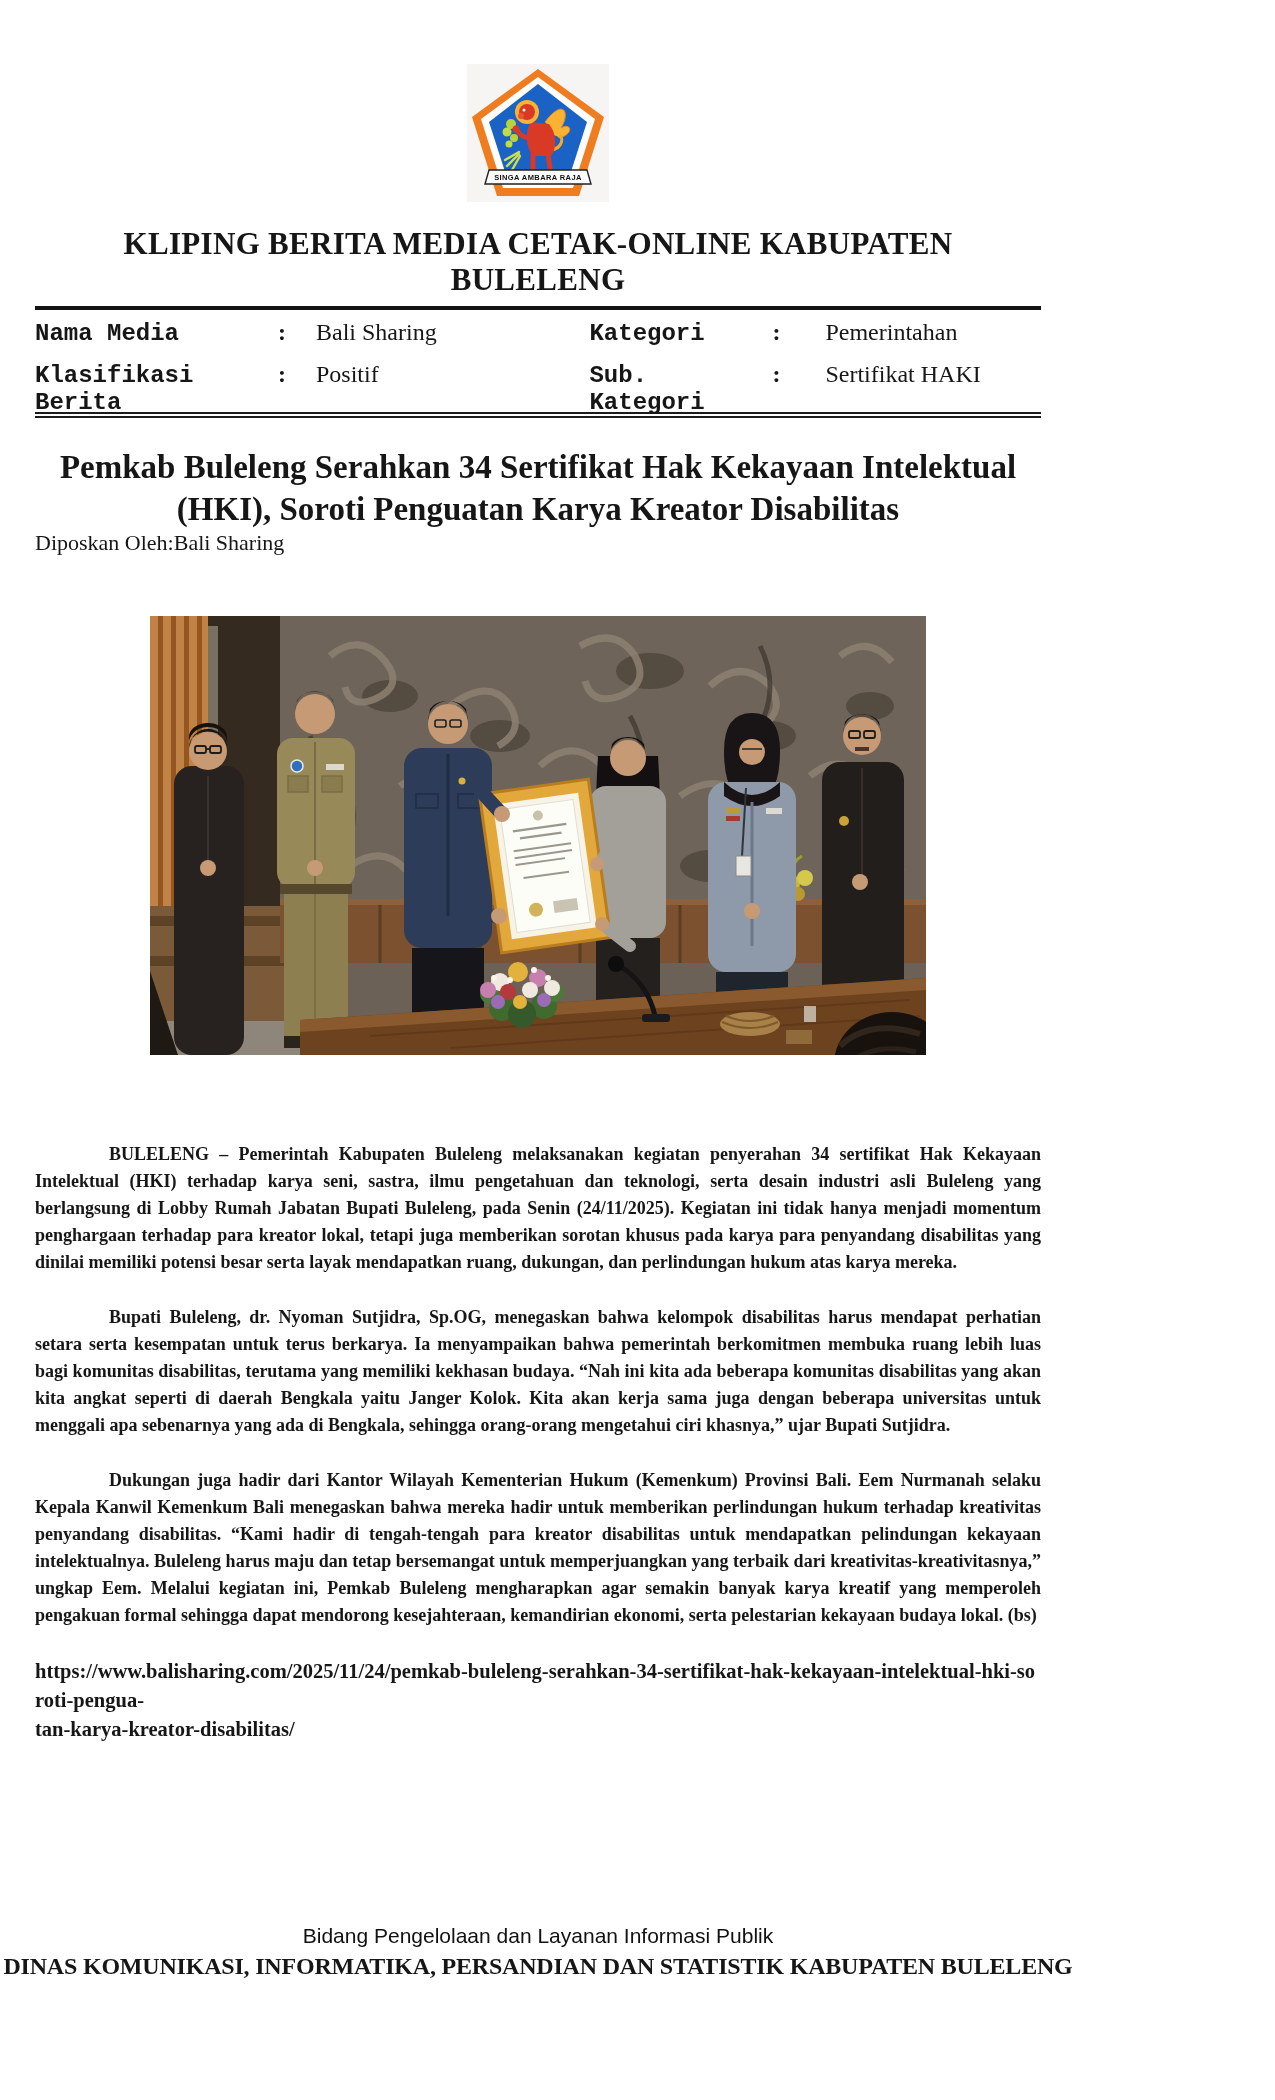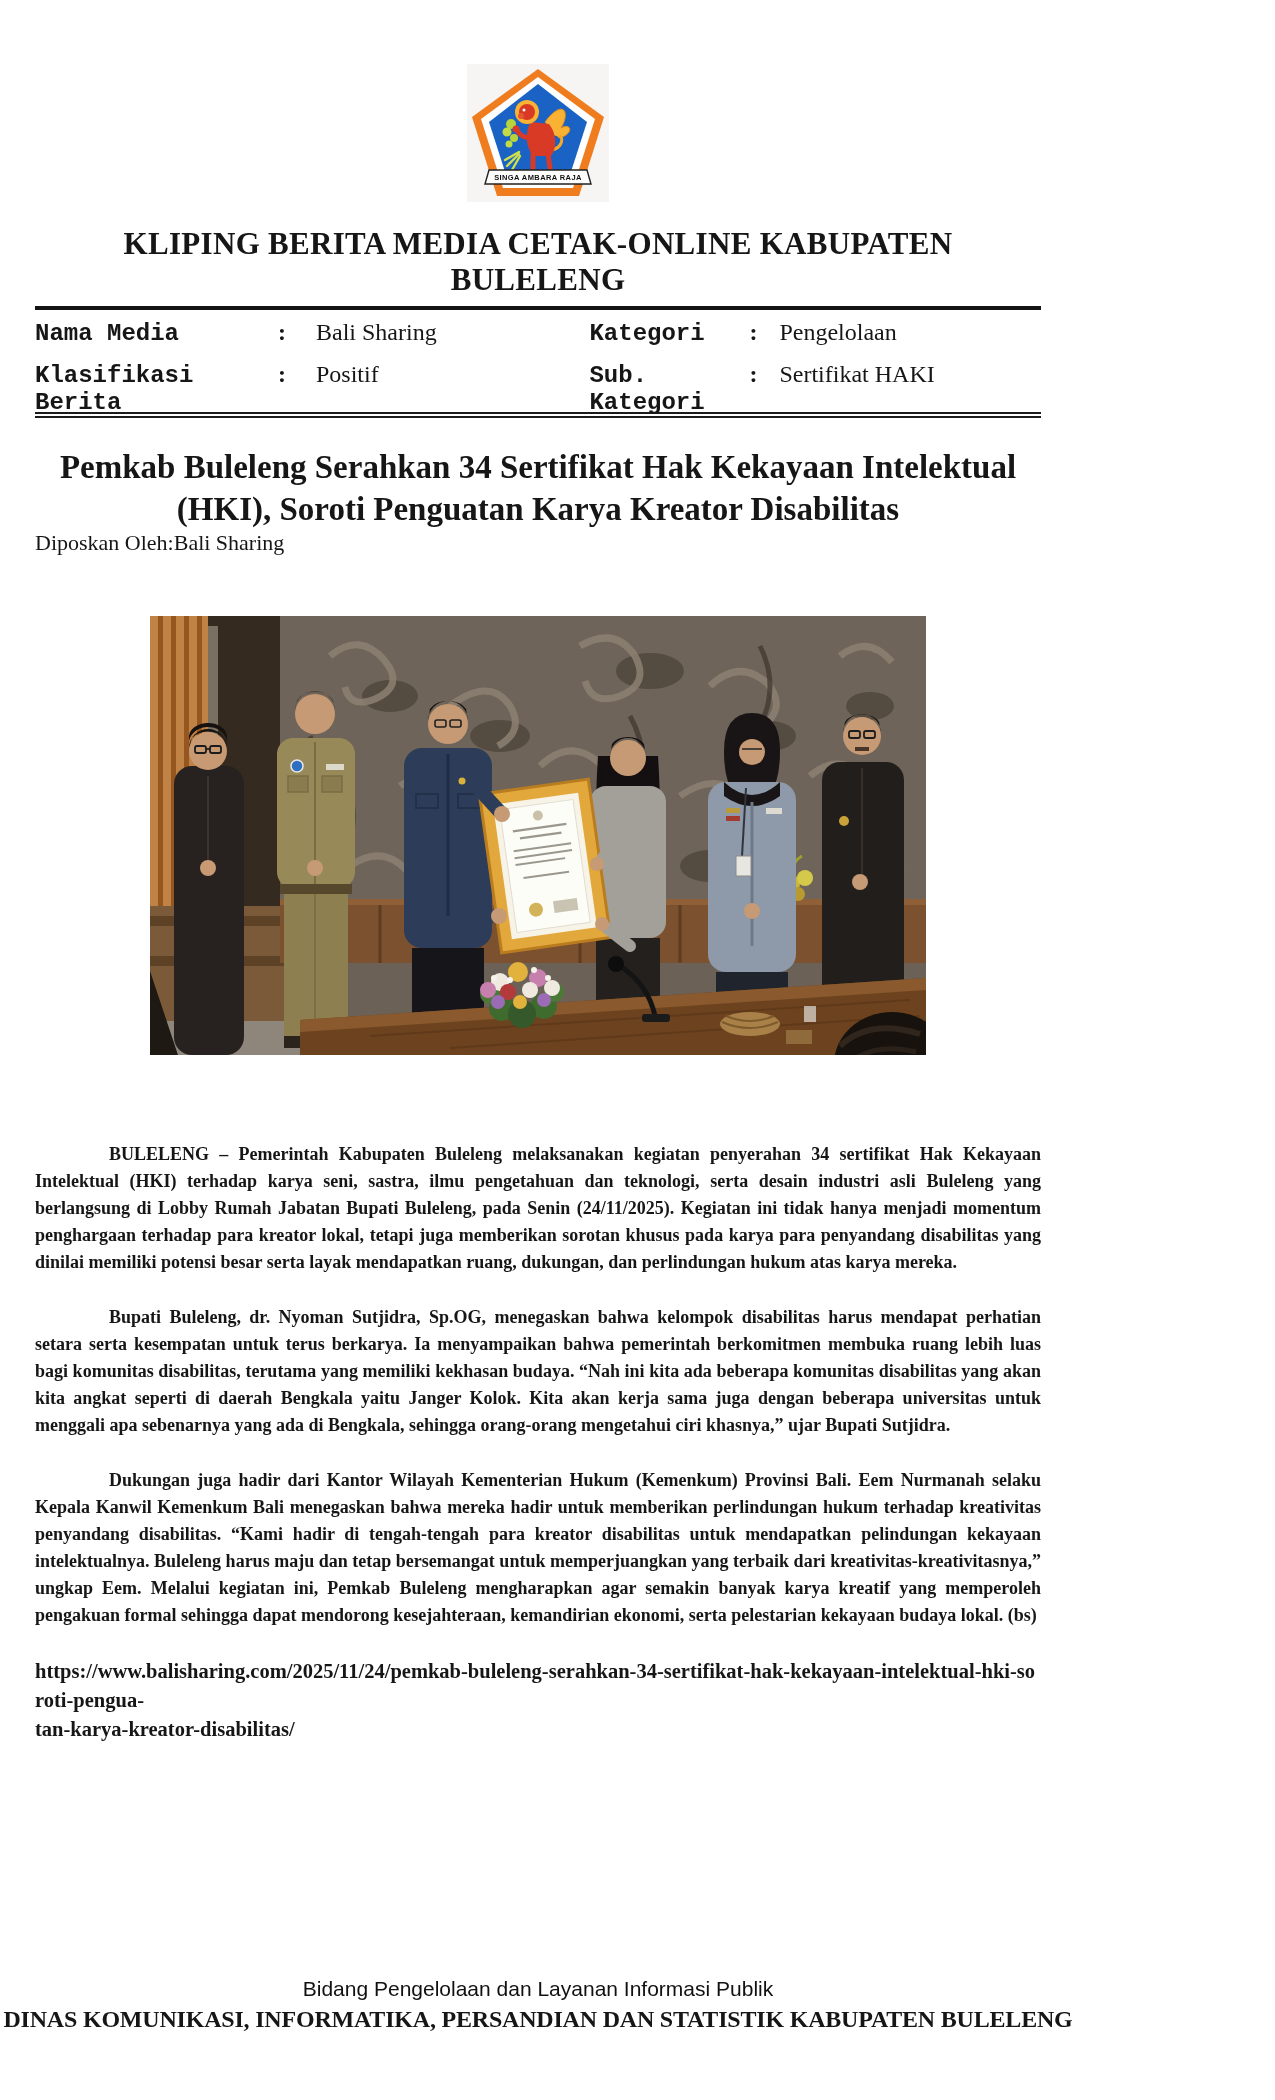--- a/index.html
+++ b/index.html
@@ -42,21 +42,21 @@
   .meta{
     display:flex;
     justify-content:space-between;
     padding:9px 0 9px;
   }
   .meta-col{display:flex;flex-direction:column;}
   .meta-col.left{width:620px;}
   .meta-col.right{width:505px;}
   .meta-row{display:grid;align-items:baseline;height:42px;font-size:24px;}
   .meta-col.left  .meta-row{grid-template-columns:243px 38px 1fr;}
-  .meta-col.right .meta-row{grid-template-columns:160px 30px 1fr;}
+  .meta-col.right .meta-row{grid-template-columns:160px 30px 1fr;gap:23px;}
   .meta-label{font-weight:bold;font-family:Liberation Mono, monospace;}
   .meta-sep{font-weight:bold;}
   .meta-value{font-weight:normal;}
 
   
   .article-title{
     margin-top:28px;
     text-align:center;
     font-weight:bold;
     font-size:33px;
@@ -89,21 +89,21 @@
     margin-top:12px;
     font-weight:bold;
     font-size:20.5px;
     line-height:29px;
     word-break:break-all;
   }
 
   
   .footer{
     position:absolute;
-    left:0;top:1975px;
+    left:0;top:1922px;
     width:100%;
     text-align:center;
   }
   .footer-line1{
     font-family:"Liberation Sans",sans-serif;
     font-size:21px;
     line-height:28px;
     color:#111;
   }
   .footer-line2{
@@ -174,21 +174,21 @@
         <div class="meta-row">
           <span class="meta-label">Klasifikasi Berita</span>
           <span class="meta-sep">:</span>
           <span class="meta-value">Positif</span>
         </div>
       </div>
       <div class="meta-col right">
         <div class="meta-row">
           <span class="meta-label">Kategori</span>
           <span class="meta-sep">:</span>
-          <span class="meta-value">Pengelolaan</span>
+          <span class="meta-value">Pemerintahan</span>
         </div>
         <div class="meta-row">
           <span class="meta-label">Sub. Kategori</span>
           <span class="meta-sep">:</span>
           <span class="meta-value">Sertifikat HAKI</span>
         </div>
       </div>
     </div>
     <div class="rule-double"></div>
 

